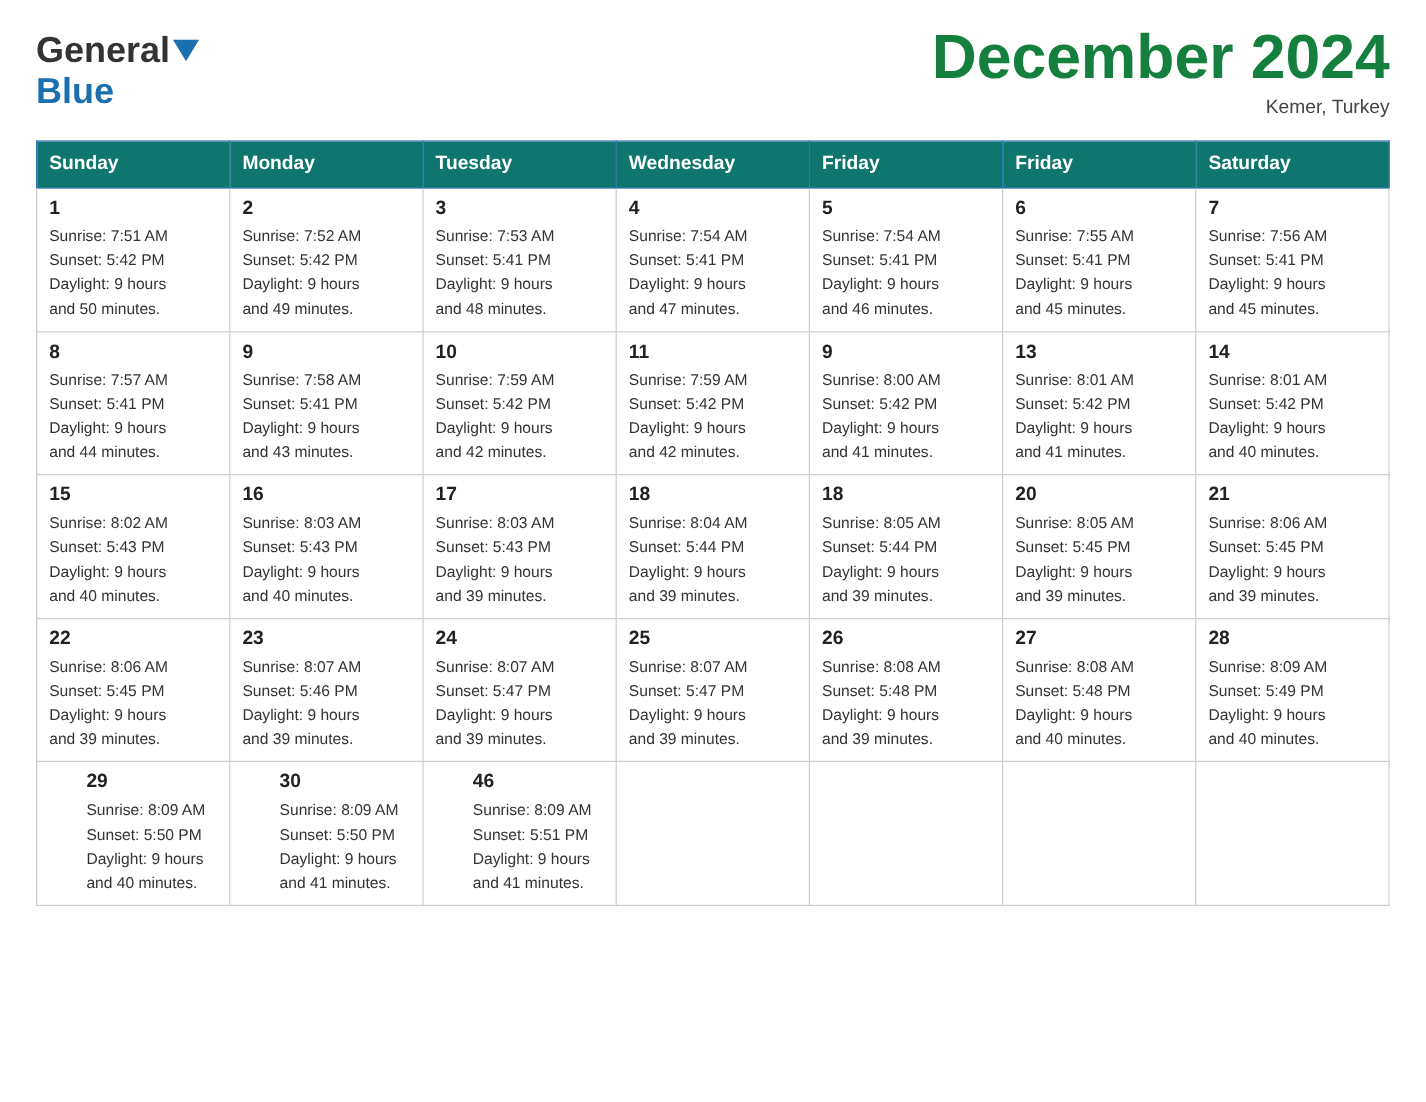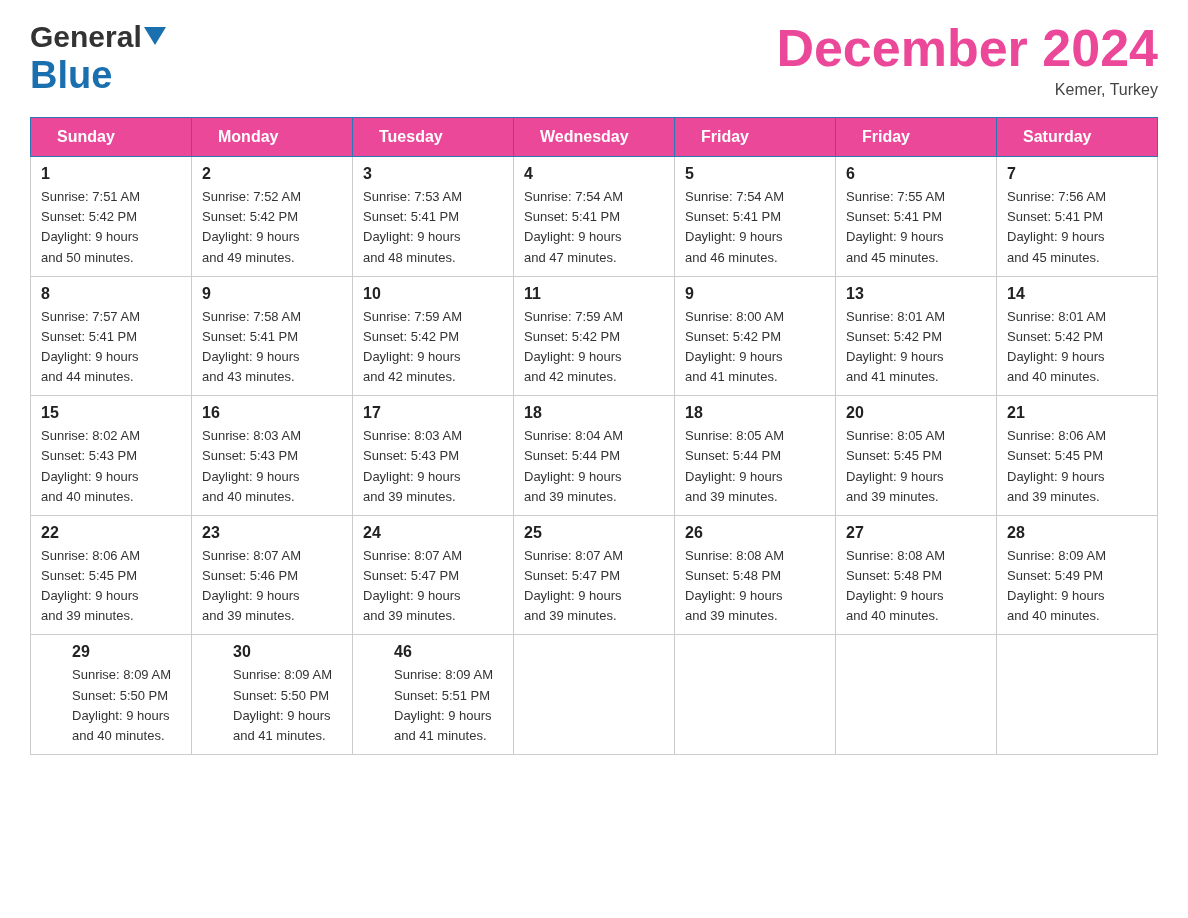--- a/index.html
+++ b/index.html
@@ -7,48 +7,48 @@
       font-family: Arial, sans-serif;
       background: #fff;
       color: #222;
       width: 1188px;
       min-height: 918px;
       padding: 20px 30px;
     }
     .header {
       display: flex;
       justify-content: space-between;
-      align-items: flex-start;
+      align-items: center;
       margin-bottom: 18px;
     }
     .title-section {
       text-align: right;
     }
     .main-title {
       font-size: 52px;
       font-weight: bold;
-      color: #ec4899;
+      color: #15803d;
       line-height: 1.1;
     }
     .sub-title {
       font-size: 16px;
       color: #444;
       margin-top: 4px;
     }
     table {
       width: 100%;
       border-collapse: collapse;
       table-layout: fixed;
     }
     thead tr th {
-      background-color: #ec4899;
+      background-color: #0f766e;
       color: #fff;
       font-size: 16px;
       font-weight: bold;
-      padding: 10px 26px;
+      padding: 10px 10px;
       border: 1px solid #2e75b6;
       text-align: left;
     }
     tbody tr td {
       border: 1px solid #ccc;
       vertical-align: top;
       padding: 8px 10px;
       font-size: 13.5px;
       color: #222;
       min-height: 90px;
@@ -80,21 +80,21 @@
       display: flex;
       align-items: center;
     }
     .logo-text-general {
       font-size: 30px;
       font-weight: bold;
       color: #333;
       font-family: Arial, sans-serif;
     }
     .logo-text-blue {
-      font-size: 38px;
+      font-size: 30px;
       font-weight: bold;
       color: #1a6faf;
       font-family: Arial, sans-serif;
       margin-top: -2px;
     }
   </style>
 </head>
 <body>
 
 <div class="header">

